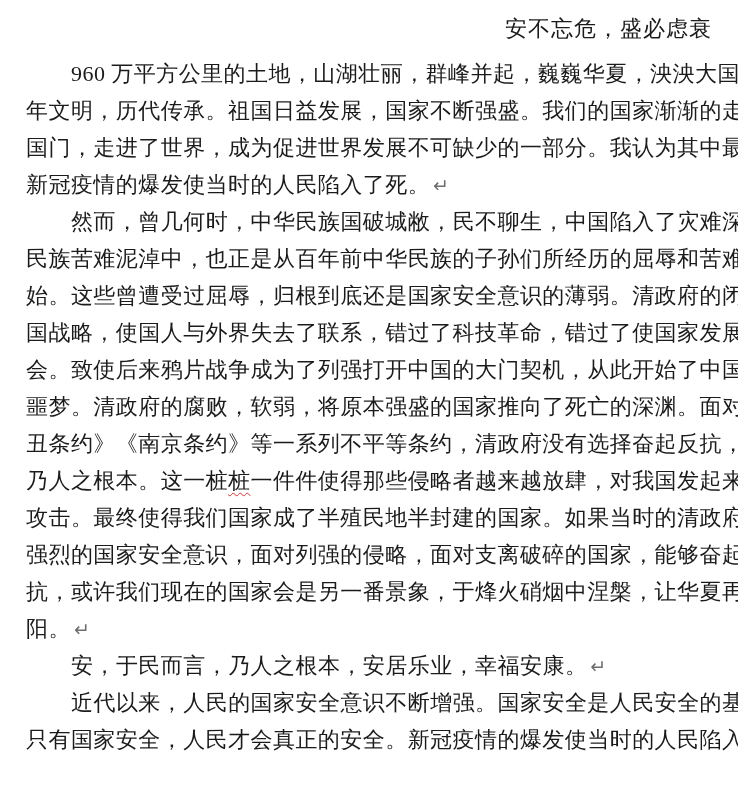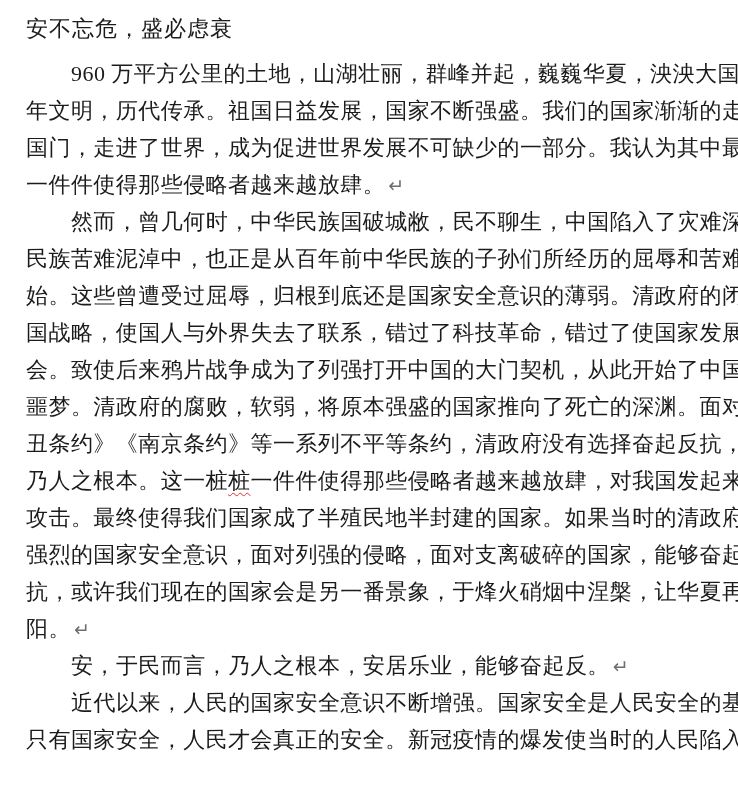--- a/index.html
+++ b/index.html
@@ -14,21 +14,21 @@
     background: var(--bg-color, #ffffff);
     overflow: hidden;
     box-sizing: border-box;
     padding: 10px 26px 0 26px;
     font-family: "Liberation Serif", "DejaVu Serif", serif;
     font-size: 22px;
     color: var(--text-color, #1b1b1b);
     cursor: text;
   }
   .title {
-    text-align: left;
+    text-align: right;
     line-height: 37px;
     height: 37px;
     margin-bottom: 8px;
     letter-spacing: 1px;
     font-weight: normal;
     font-size: 22px;
   }
   .line {
     line-height: 37px;
     height: 37px;
@@ -56,30 +56,30 @@
 </style>
 </head>
 <body>
 
 <div class="page">
   <div class="title">安不忘危，盛必虑衰</div>
   <div>
       <div class="line indent"><span class="">960 万平方公里的土地，山湖壮丽，群峰并起，巍巍华夏，泱泱大国，千</span></div>
       <div class="line"><span class="">年文明，历代传承。祖国日益发展，国家不断强盛。我们的国家渐渐的走出了</span></div>
       <div class="line"><span class="">国门，走进了世界，成为促进世界发展不可缺少的一部分。我认为其中最重要</span></div>
-      <div class="line"><span class="">一件件使得那些侵略者越来越放肆。</span><span class="pilcrow">↵</span></div>
+      <div class="line"><span class="">新冠疫情的爆发使当时的人民陷入了死。</span><span class="pilcrow">↵</span></div>
       <div class="line indent"><span class="">然而，曾几何时，中华民族国破城敝，民不聊生，中国陷入了灾难深重的</span></div>
       <div class="line"><span class="">民族苦难泥淖中，也正是从百年前中华民族的子孙们所经历的屈辱和苦难开</span></div>
       <div class="line"><span class="">始。这些曾遭受过屈辱，归根到底还是国家安全意识的薄弱。清政府的闭关锁</span></div>
       <div class="line"><span class="">国战略，使国人与外界失去了联系，错过了科技革命，错过了使国家发展的机</span></div>
       <div class="line"><span class="">会。致使后来鸦片战争成为了列强打开中国的大门契机，从此开始了中国人的</span></div>
       <div class="line"><span class="">噩梦。清政府的腐败，软弱，将原本强盛的国家推向了死亡的深渊。面对《辛</span></div>
       <div class="line"><span class="">丑条约》《南京条约》等一系列不平等条约，清政府没有选择奋起反抗，而是</span></div>
       <div class="line"><span class="">乃人之根本。这一桩</span><span class="squiggle">桩</span><span class="">一件件使得那些侵略者越来越放肆，对我国发起来猛烈的</span></div>
       <div class="line"><span class="">攻击。最终使得我们国家成了半殖民地半封建的国家。如果当时的清政府拥有</span></div>
       <div class="line"><span class="">强烈的国家安全意识，面对列强的侵略，面对支离破碎的国家，能够奋起反</span></div>
       <div class="line"><span class="">抗，或许我们现在的国家会是另一番景象，于烽火硝烟中涅槃，让华夏再沐朝</span></div>
       <div class="line"><span class="">阳。</span><span class="pilcrow">↵</span></div>
-      <div class="line indent"><span class="">安，于民而言，乃人之根本，安居乐业，能够奋起反。</span><span class="pilcrow">↵</span></div>
+      <div class="line indent"><span class="">安，于民而言，乃人之根本，安居乐业，幸福安康。</span><span class="pilcrow">↵</span></div>
       <div class="line indent"><span class="">近代以来，人民的国家安全意识不断增强。国家安全是人民安全的基础，</span></div>
       <div class="line"><span class="">只有国家安全，人民才会真正的安全。新冠疫情的爆发使当时的人民陷入了死</span></div>
     </div>
 </div>
 
 </body></html>

